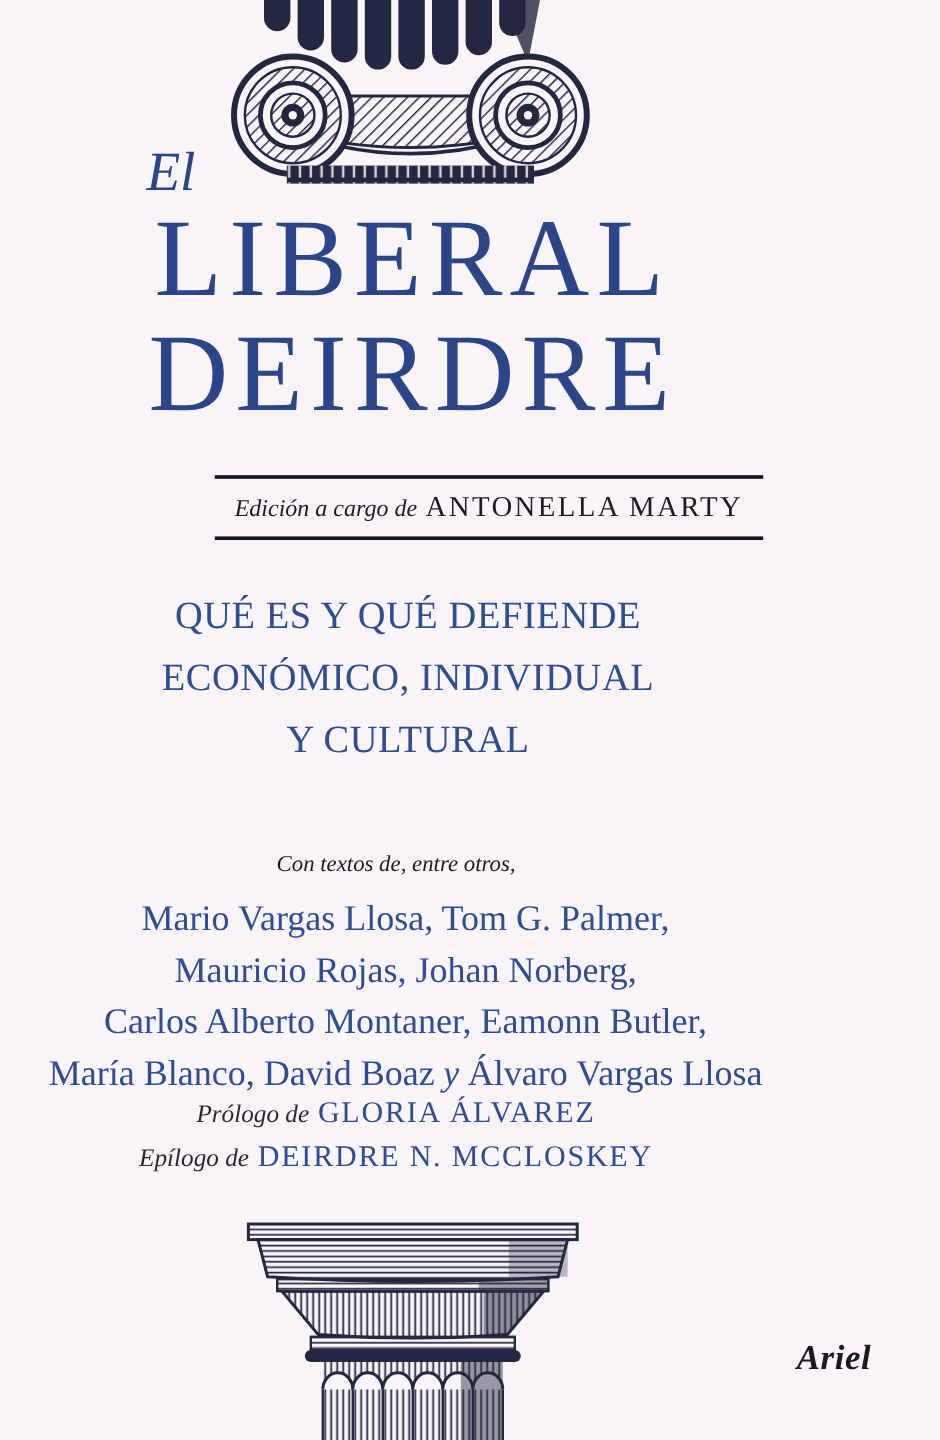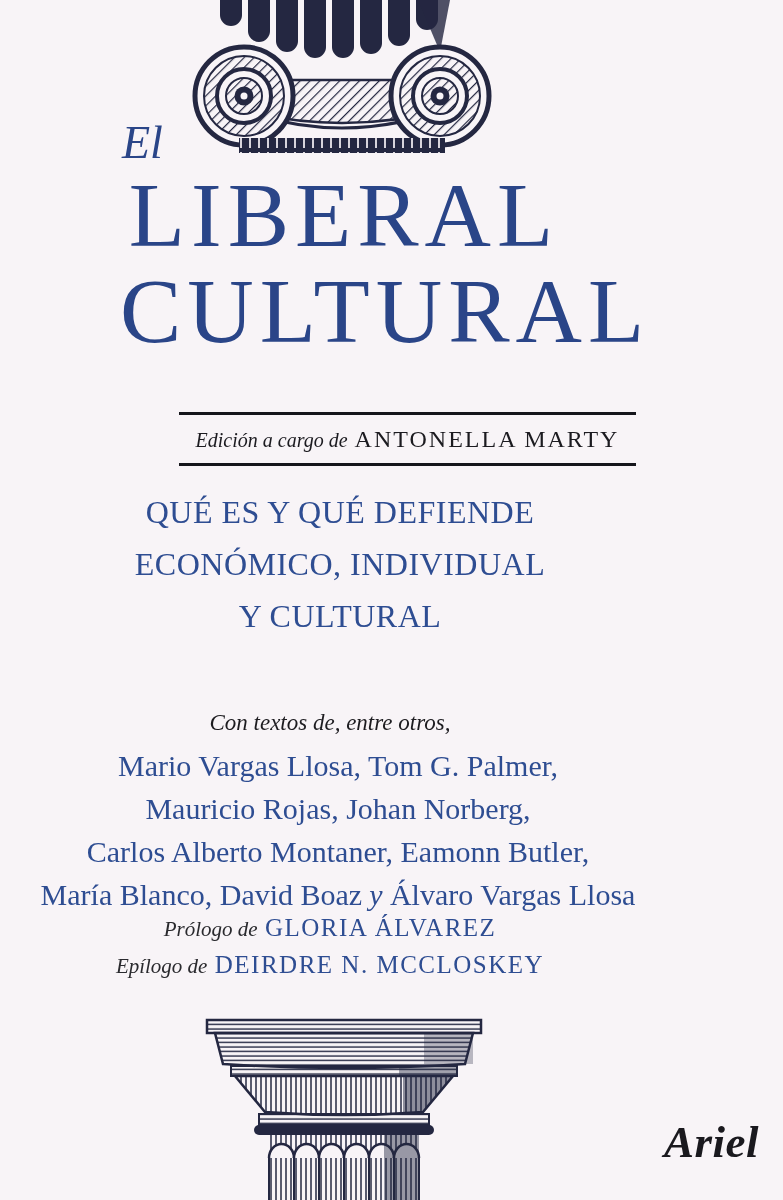--- a/index.html
+++ b/index.html
@@ -51,42 +51,41 @@
   
   .editor-band {
     top: 396px; left: 179px; width: 457px;
     border-top: 3px solid #15151b;
     border-bottom: 3px solid #15151b;
     text-align: center;
     padding: 11px 0 10px 0;
     box-sizing: border-box;
     color: #1c1b20;
     white-space: nowrap;
-    margin-top: 16px;
   }
   .editor-prefix { font-style: italic; font-size: 20px; margin-right: 0.35em; }
   .editor-name { font-size: 24px; letter-spacing: 2px; }
 
   
   .subtitle {
     top: 486px; left: calc(50% + 10px);
     transform: translateX(-50%);
     width: 720px;
     text-align: center;
     color: #2e4d92;
     font-size: 32px; line-height: 52px;
     letter-spacing: 0.5px;
   }
 
   
   .contrib-intro {
     top: 710px; left: 0; width: 100%;
     text-align: center;
     font-style: italic;
-    font-size: 23px;
+    font-size: 19px;
     color: #1d1c20;
   }
   .contributors {
     top: 744px; left: calc(50% + 8px);
     transform: translateX(-50%);
     width: 740px;
     text-align: center;
     color: #2e4d92;
     font-size: 30px; line-height: 43px;
     white-space: nowrap;
@@ -102,21 +101,21 @@
     white-space: nowrap;
   }
   .fore-prefix { font-style: italic; font-size: 21px; color: #2a2a2e; margin-right: 0.35em; }
   .fore-name { font-size: 25px; letter-spacing: 1.5px; color: #2e4d92; }
 
   
   .publisher {
     top: 1116px; left: 664px;
     font-style: italic;
     font-weight: 700;
-    font-size: 45px;
+    font-size: 29px;
     color: #1a191e;
     letter-spacing: 0.5px;
   }
 </style>
 </head>
 <body>
 
 <div class="cover">
 
   <div class="abs capital-top">
@@ -164,21 +163,21 @@
       </g>
 
       <rect x="47" y="138" width="206" height="15" fill="#242741"></rect>
       <rect x="47" y="138" width="206" height="15" fill="url(#tpw)" opacity="0.85"></rect>
     </svg>
   </div>
 
   <div class="abs title-block">
     <div class="pretitle">El</div>
     <div class="title-line">LIBERAL</div>
-    <div class="title-line">CULTURAL</div>
+    <div class="title-line">DEIRDRE</div>
   </div>
 
   <div class="abs editor-band">
     <span class="editor-prefix">Edición a cargo de</span><span class="editor-name">ANTONELLA MARTY</span>
   </div>
 
   <div class="abs subtitle">
     <div>QUÉ ES Y QUÉ DEFIENDE</div>
     <div>ECONÓMICO, INDIVIDUAL</div>
     <div>Y CULTURAL</div>

